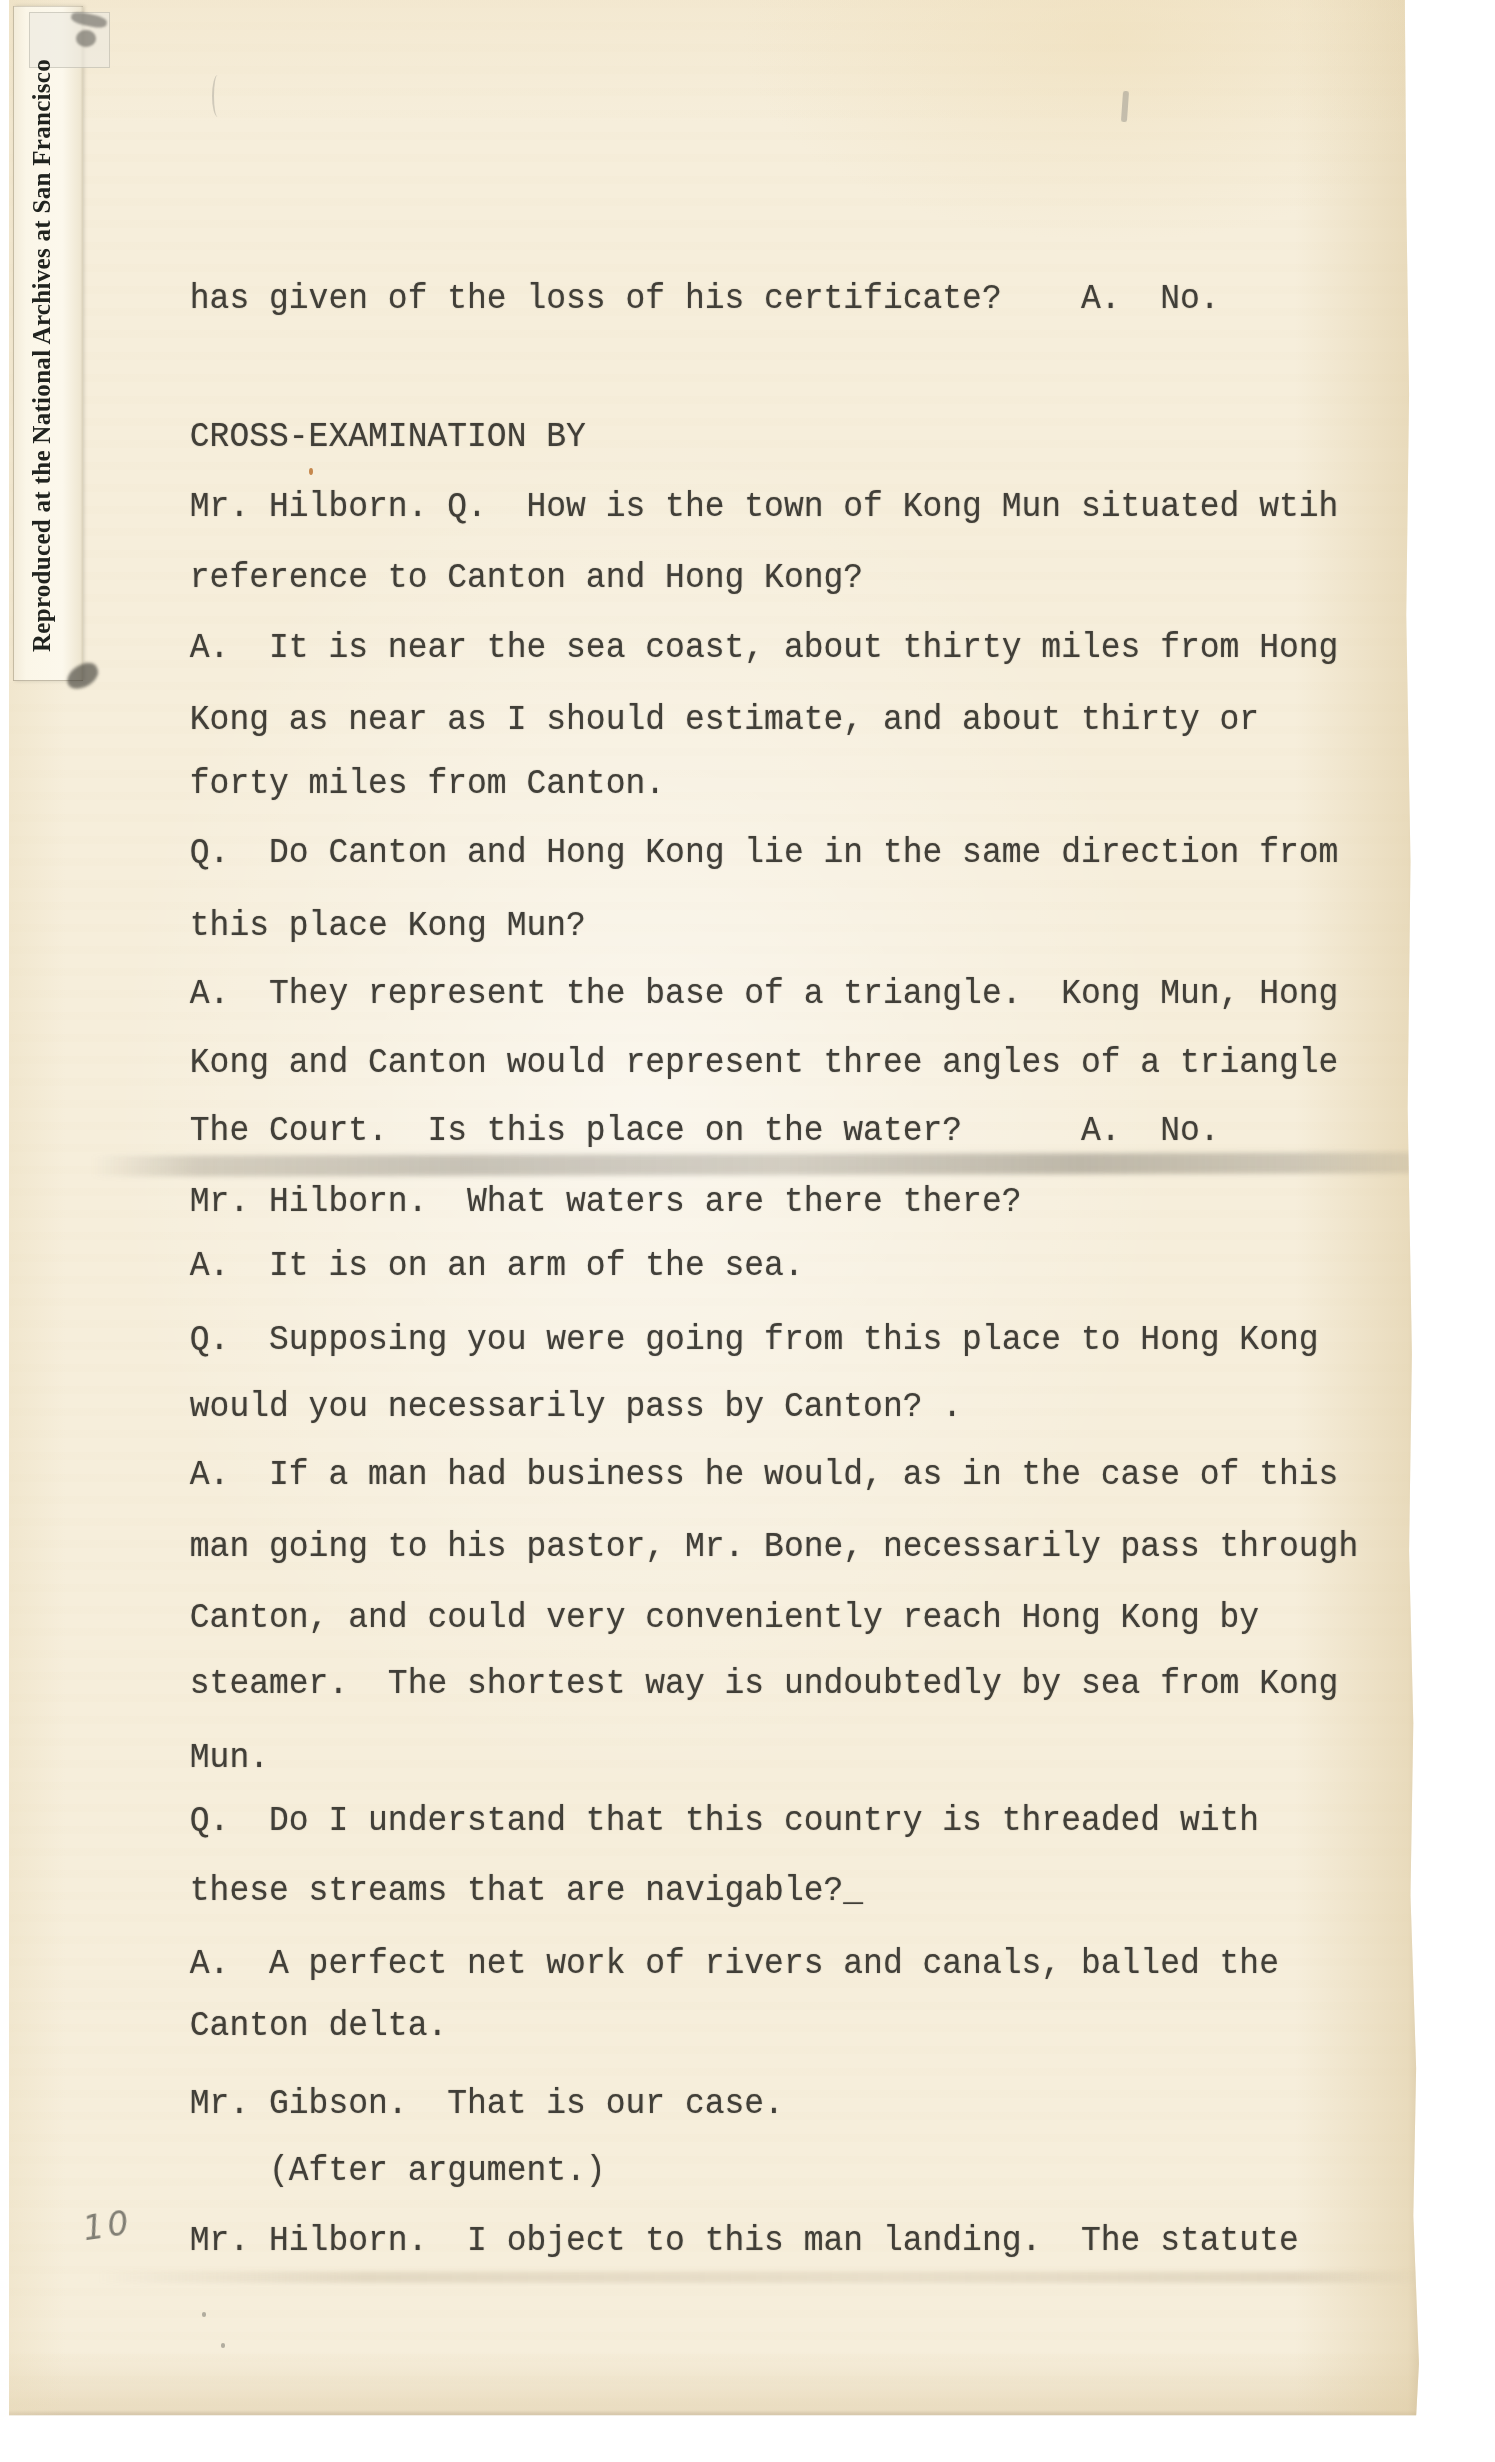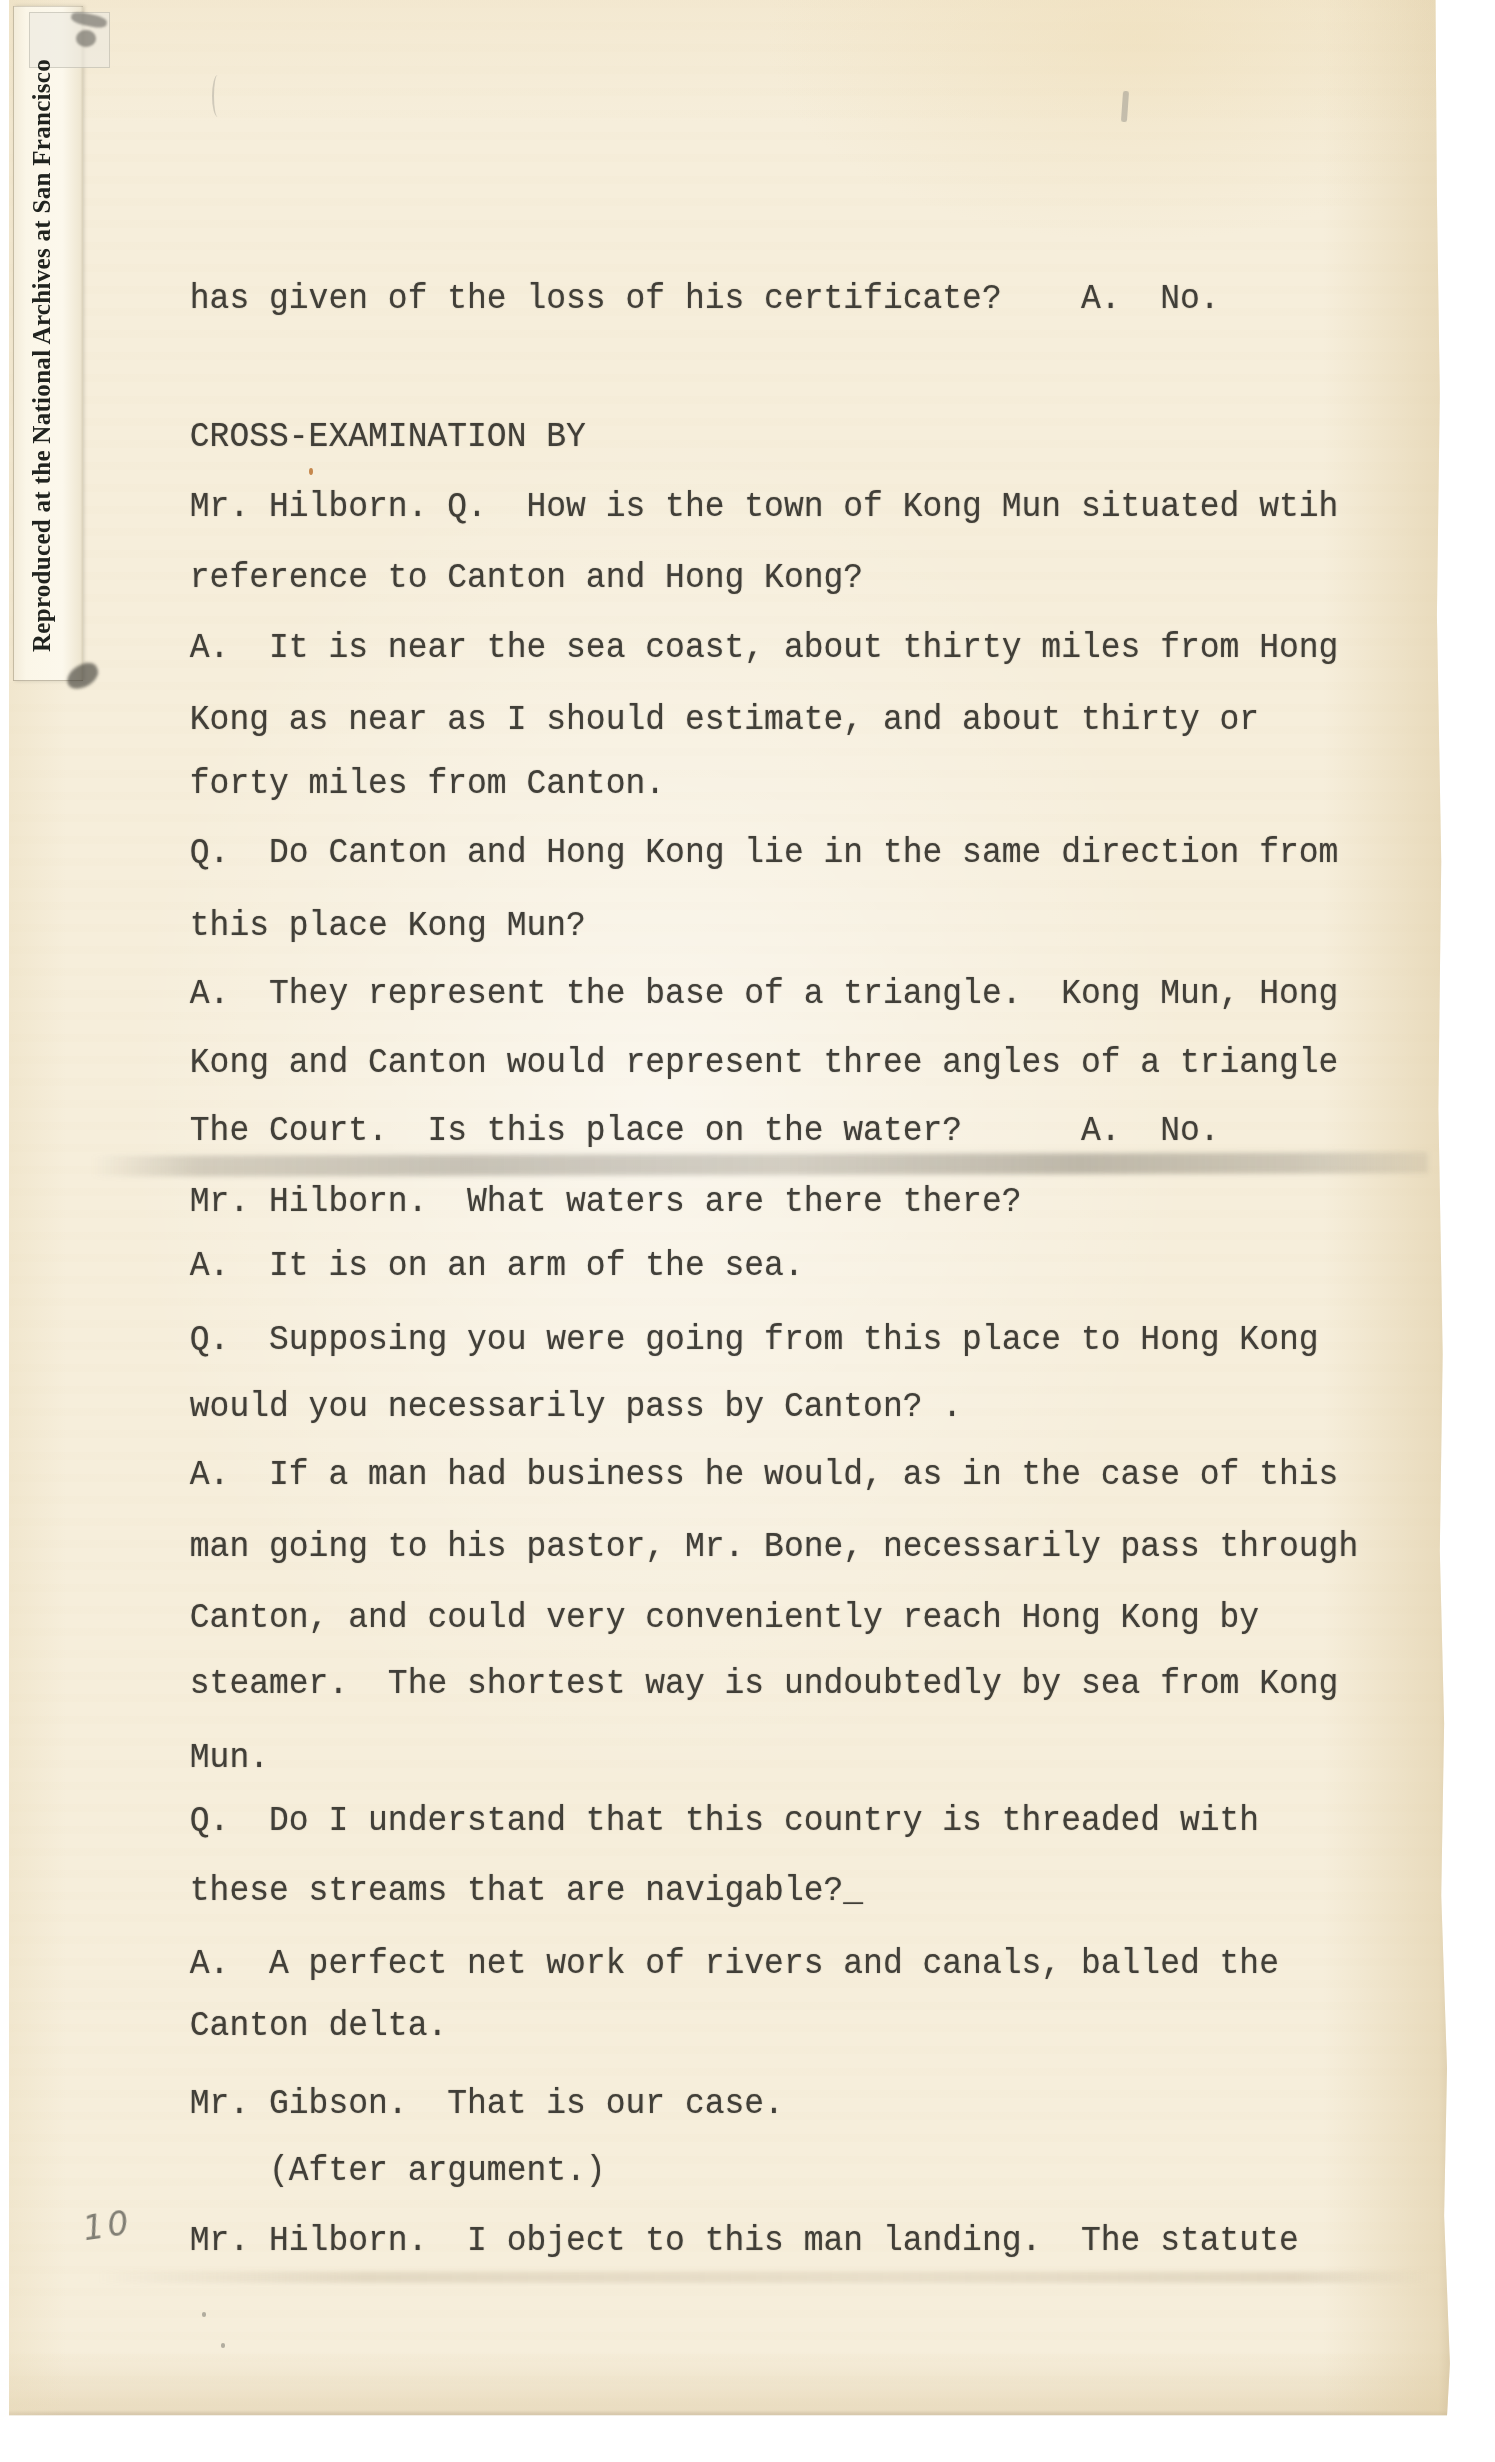--- a/index.html
+++ b/index.html
@@ -14,21 +14,20 @@
   #paper{
     position:absolute;left:8.8px;top:0;width:1413px;height:2462px;
     background:
       radial-gradient(ellipse 528px 293px at 78% 1.5%, rgba(238,221,183,.55) 0%, rgba(238,221,183,0) 70%),
       radial-gradient(ellipse 821px 1055px at 45% 45%, rgba(255,255,255,.5) 0%, rgba(255,255,255,0) 65%),
       linear-gradient(to right, rgba(233,219,186,.4) 0%, rgba(233,219,186,0) 4%, rgba(233,219,186,0) 91%, rgba(222,203,163,.55) 99%, rgba(205,185,145,.65) 100%),
       linear-gradient(to bottom, rgba(240,226,196,.45) 0%, rgba(240,226,196,0) 5%, rgba(240,226,196,0) 95.5%, rgba(219,199,160,.45) 97.9%, rgba(190,170,135,.55) 98.05%),
       repeating-linear-gradient(to bottom, rgba(240,230,206,.16) 0 8.2px, rgba(255,255,255,0) 8.2px 22px),
       #f6eedb;
     clip-path:polygon(0% 0%, 98.8% 0%, 98.9% 8%, 99.1% 16%, 98.9% 25%, 99.2% 35%, 99.0% 45%, 99.3% 55%, 99.1% 63%, 99.4% 70%, 99.2% 77%, 99.6% 84%, 99.4% 90%, 99.8% 96%, 99.6% 98.1%, 0% 98.1%);
-    padding-left:31px;
   }
   
   #strip{
     position:absolute;left:13px;top:5.9px;width:69px;height:673px;
     background:linear-gradient(to right,#f3ecda 0%,#fbf6e8 18%,#fcf8ec 70%,#efe7d2 96%,#d8cfb8 100%);
     border-left:1.2px solid rgba(170,158,132,.45);
     border-top:0.6px solid rgba(160,150,130,.4);
     border-bottom:1.2px solid rgba(140,128,104,.5);
     box-shadow:2.3px 0 3.5px rgba(120,112,95,.28);
   }

